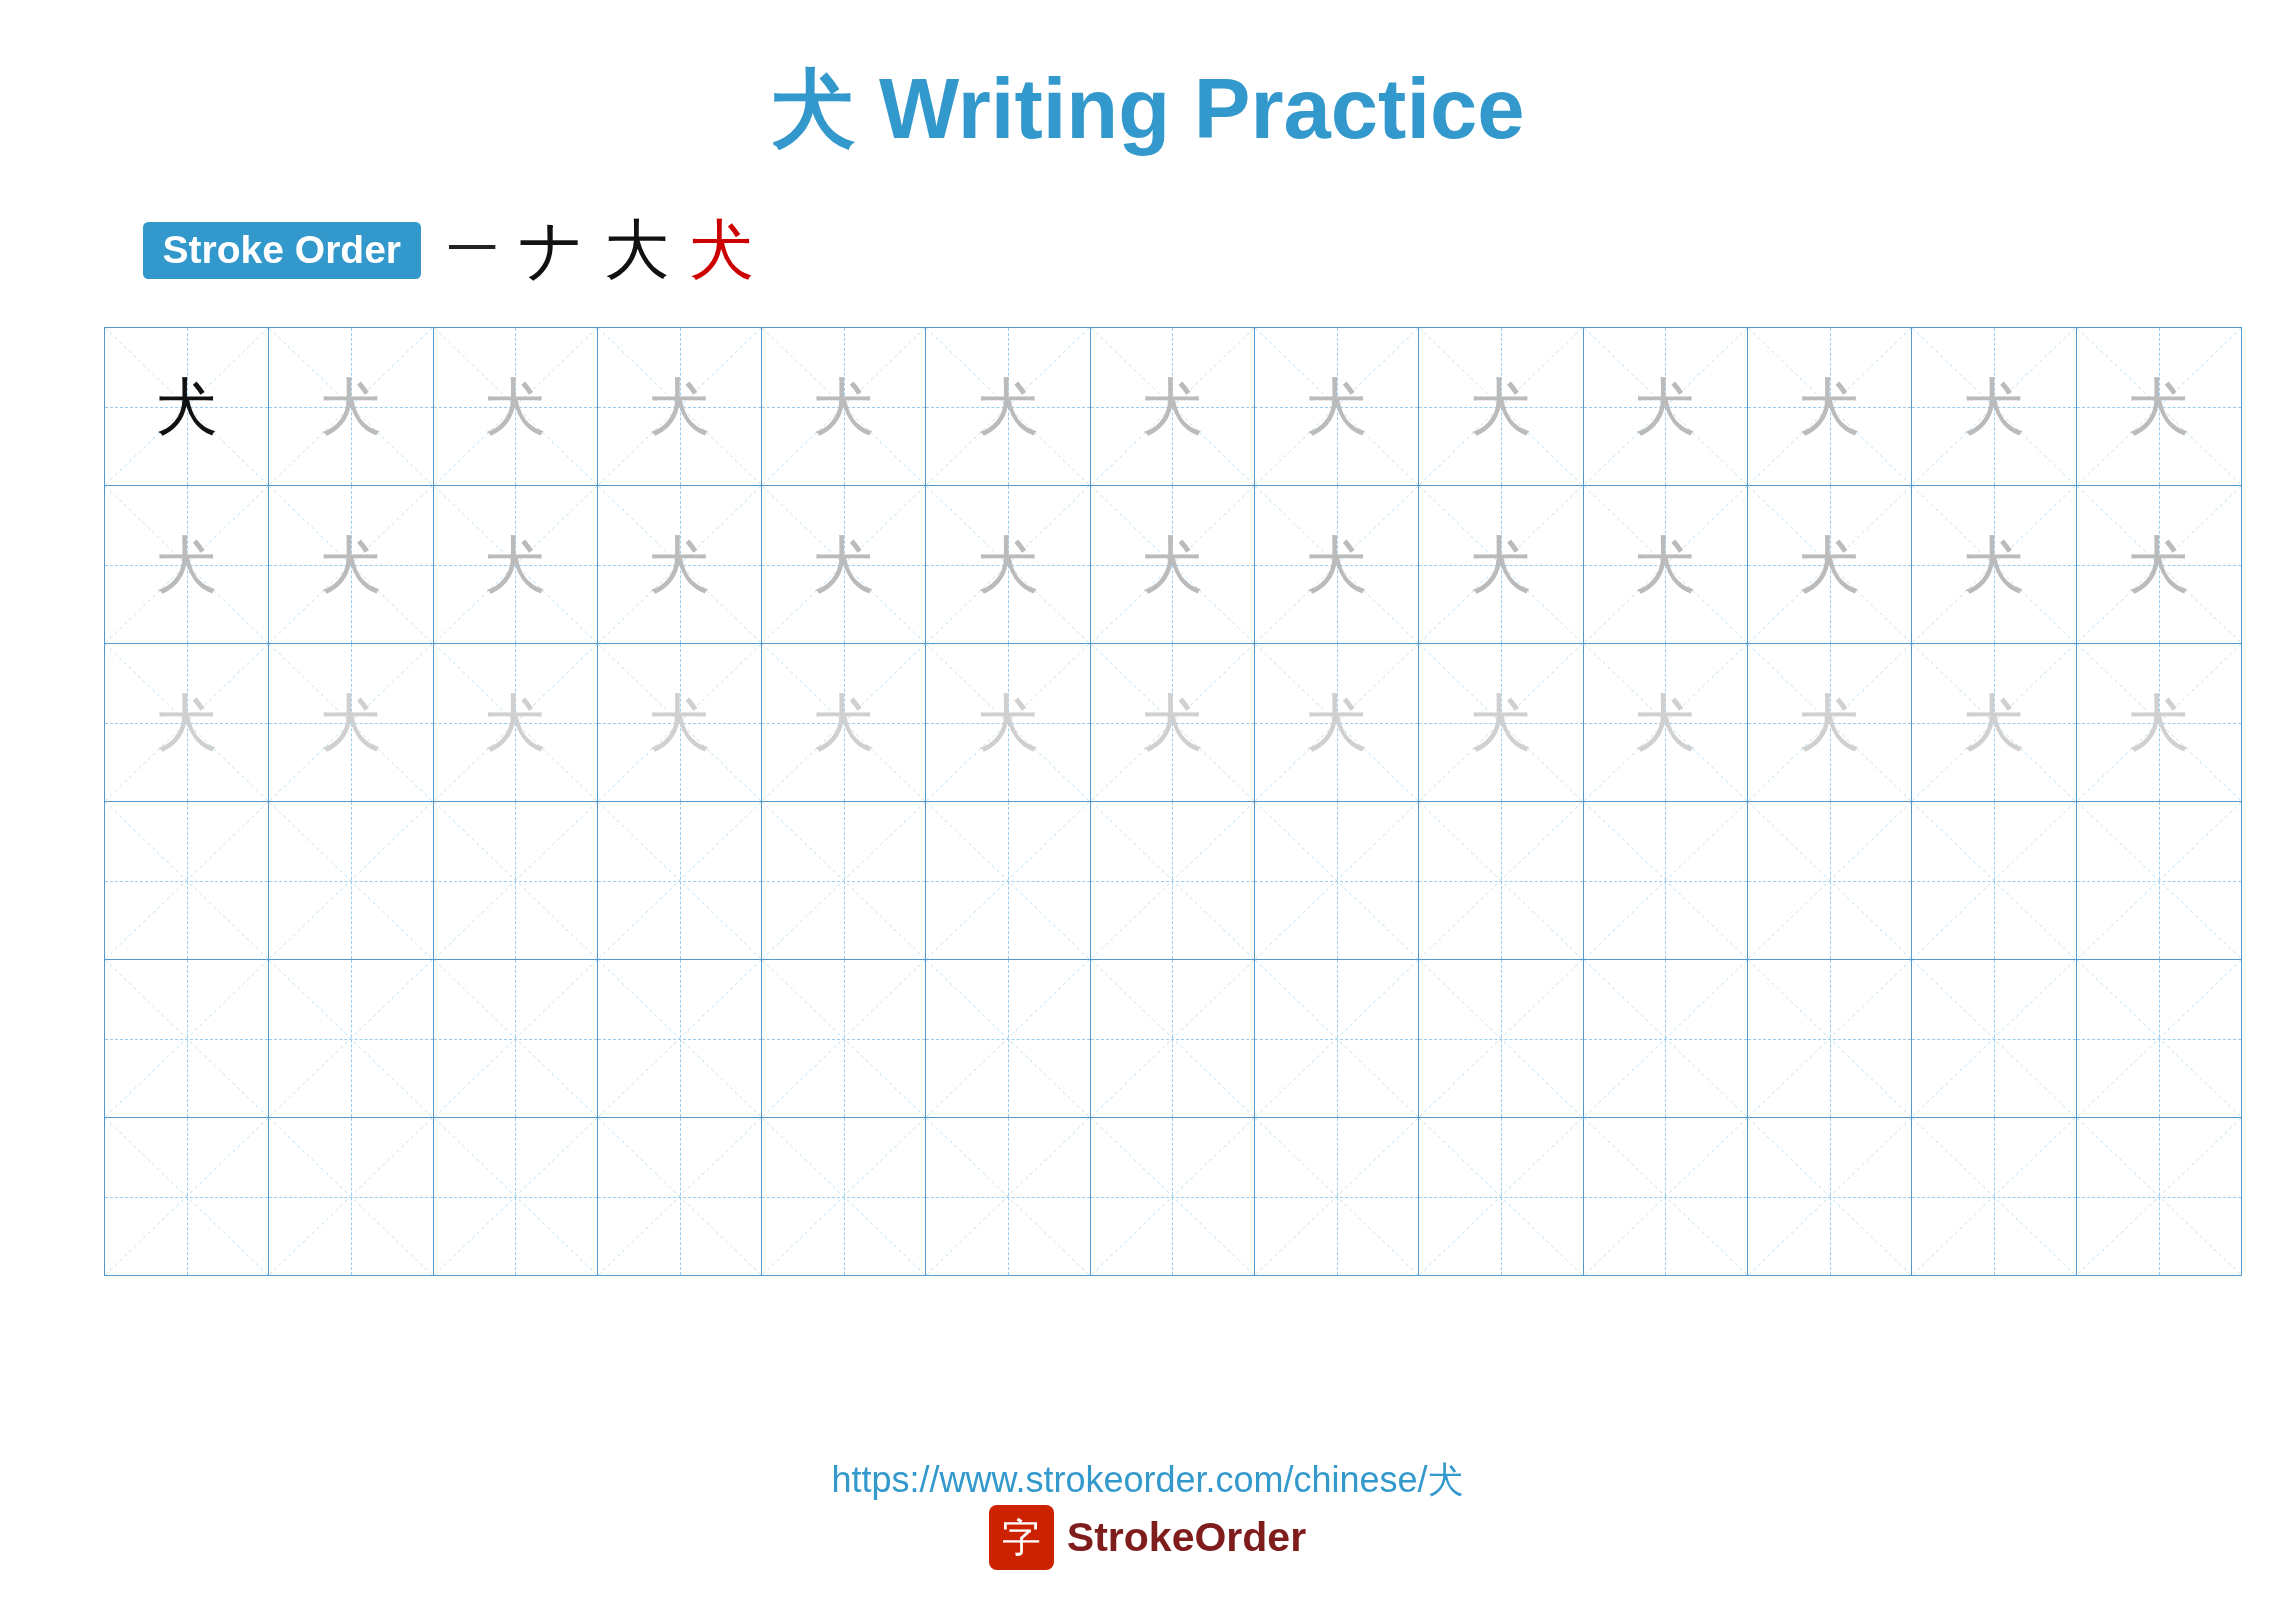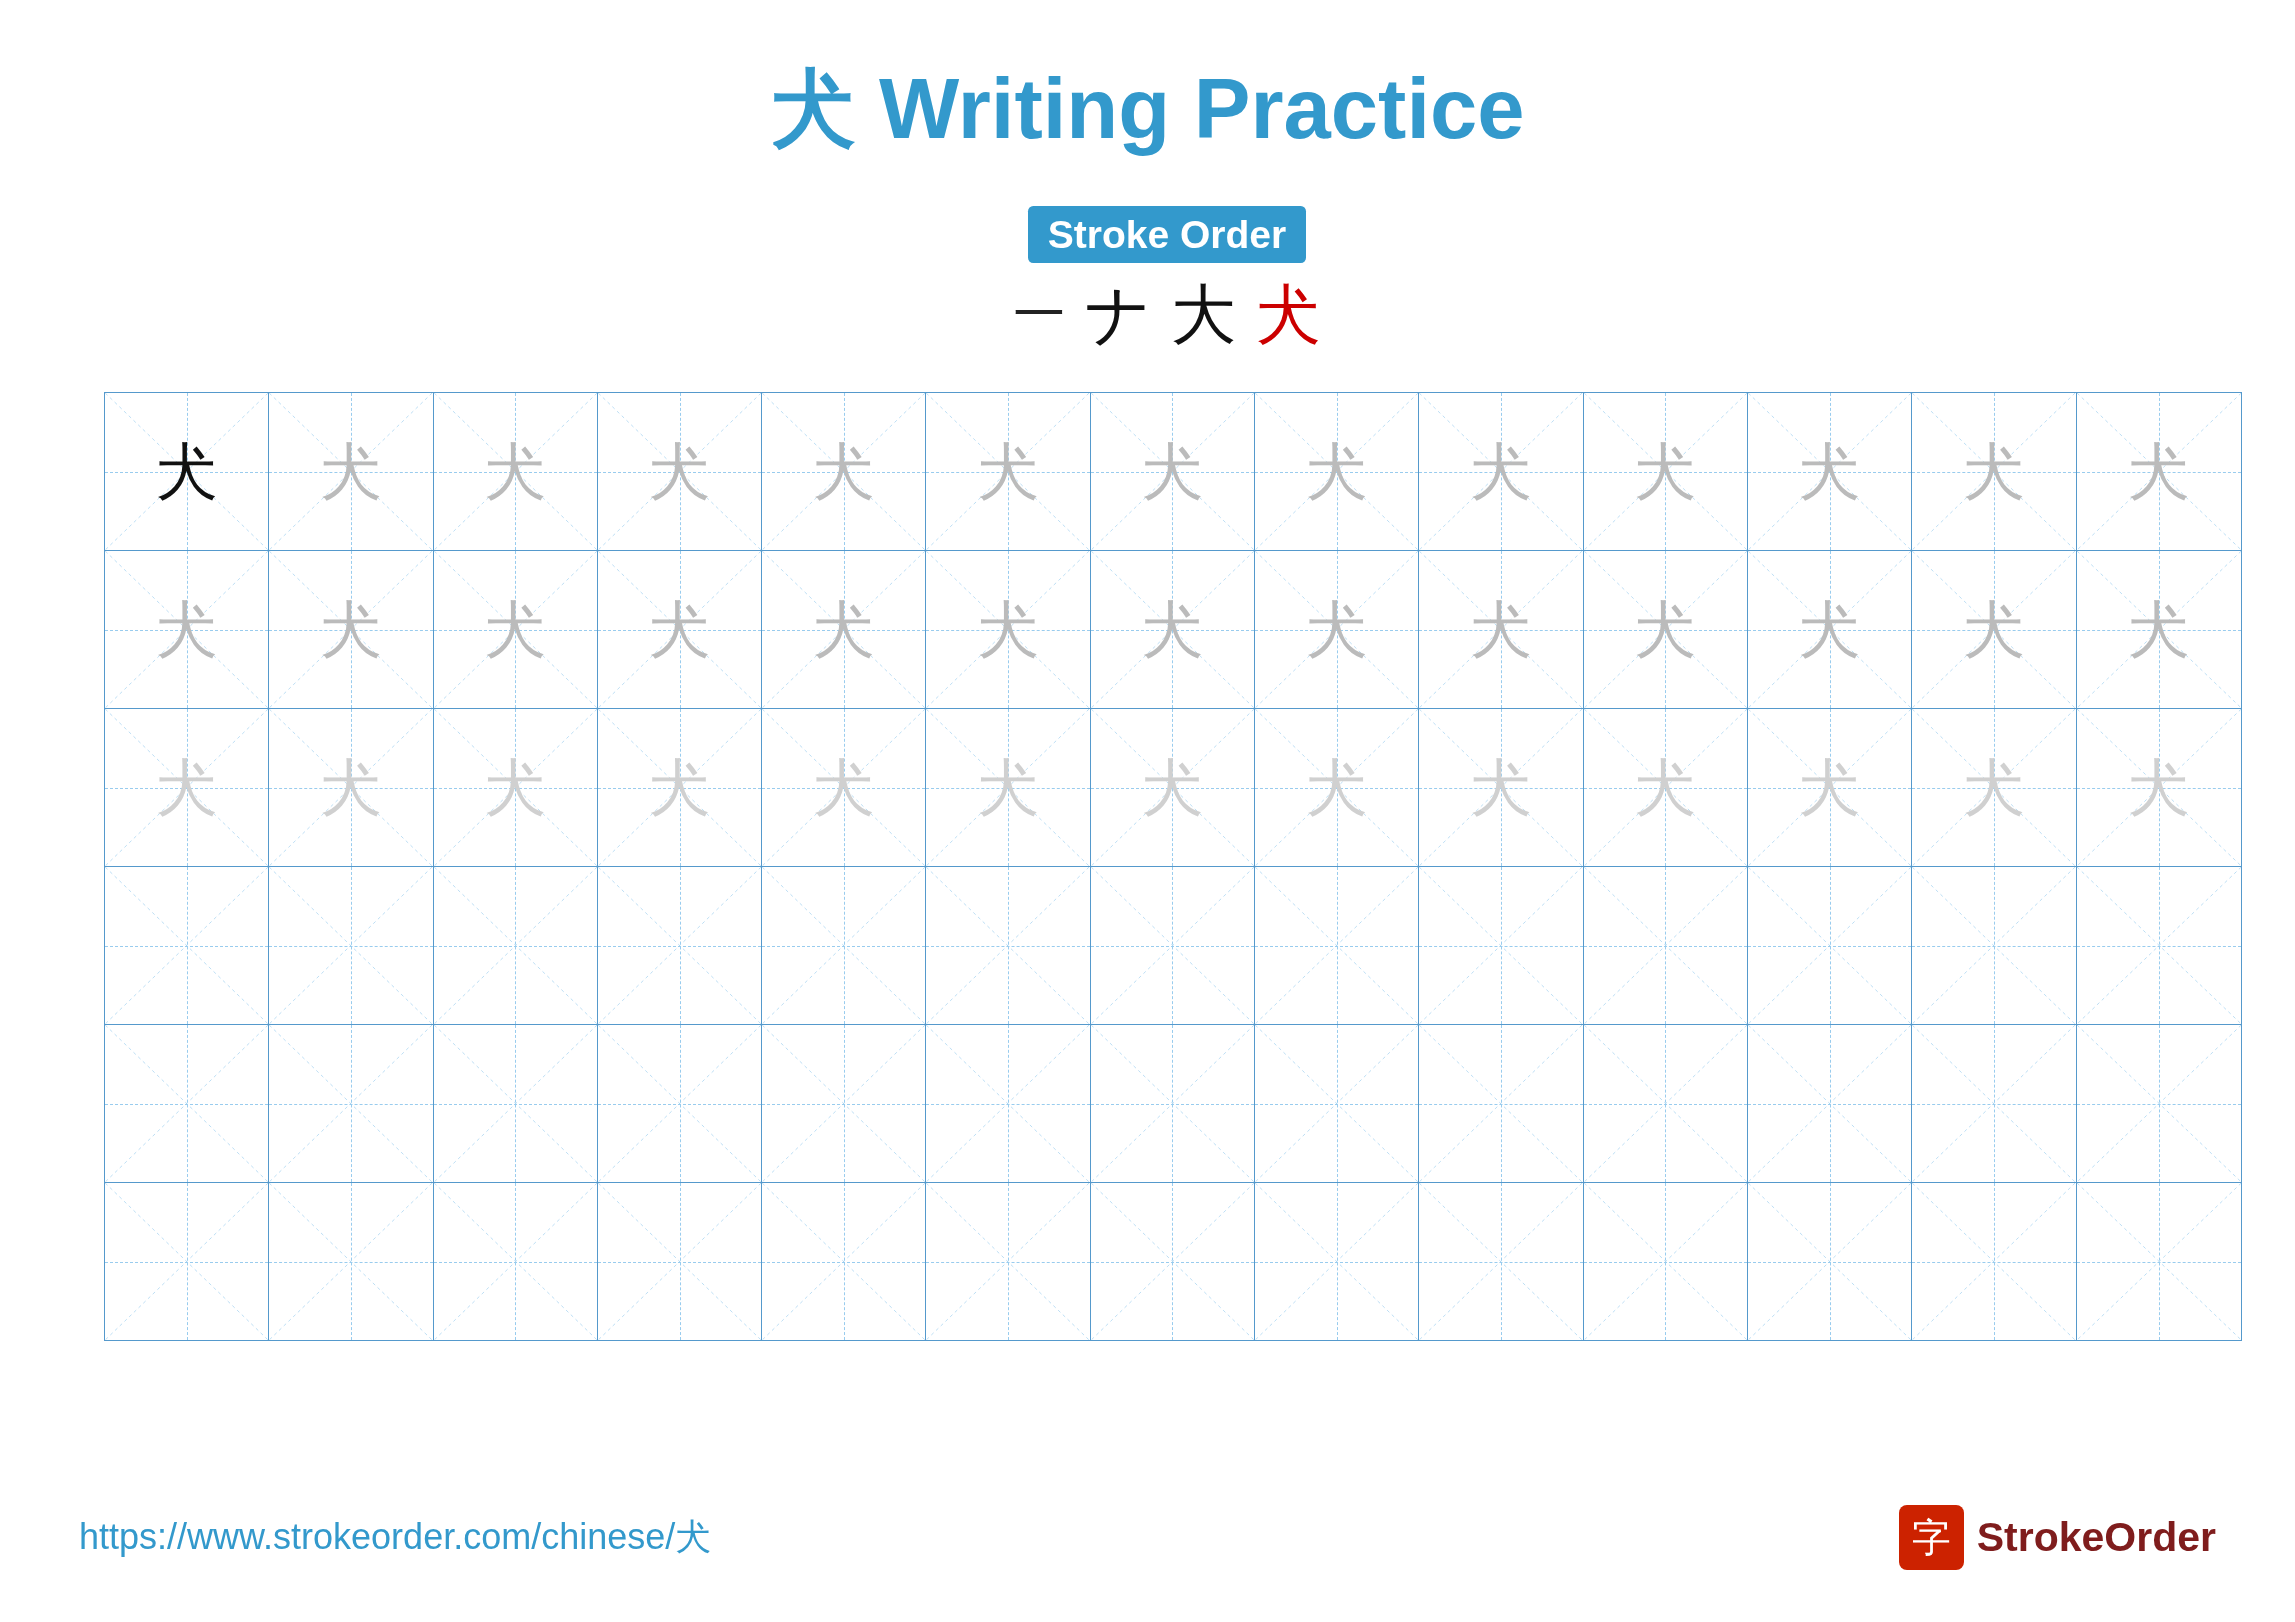--- a/index.html
+++ b/index.html
@@ -32,24 +32,23 @@
       font-weight: bold;
     }
     .title-char {
       font-family: serif;
     }
 
     
     .stroke-order-row {
       display: flex;
       align-items: center;
-      gap: 8px;
+      gap: 26px;
       margin-bottom: 33px;
       margin-left: 39px;
-      flex-direction: column;
     }
     .stroke-order-badge {
       background: #3399cc;
       color: #fff;
       font-family: Arial, sans-serif;
       font-size: 39px;
       font-weight: bold;
       padding: 6.5px 19.6px;
       border-radius: 5.2px;
     }
@@ -155,20 +154,21 @@
 
     
     .footer {
       position: absolute;
       bottom: 52px;
       left: 79px;
       right: 79px;
       display: flex;
       align-items: center;
       justify-content: space-between;
+      flex-direction: column;
     }
     .footer-url {
       font-size: 36px;
       color: #3399cc;
       font-family: Arial, sans-serif;
     }
     .footer-logo {
       display: flex;
       align-items: center;
       gap: 13px;

